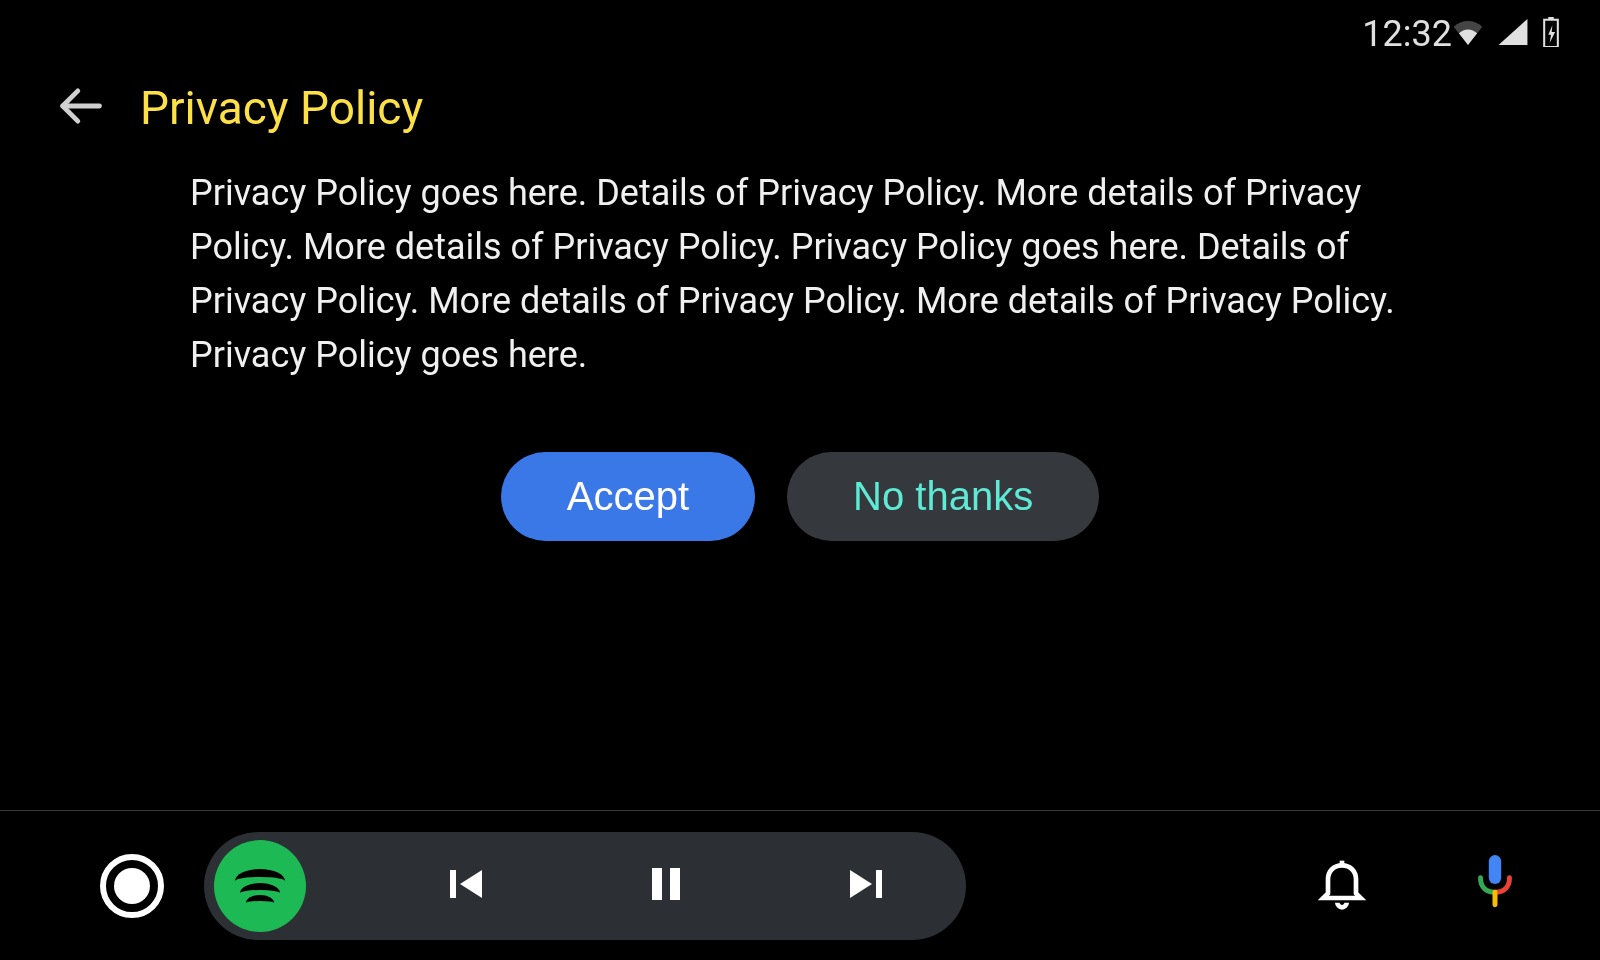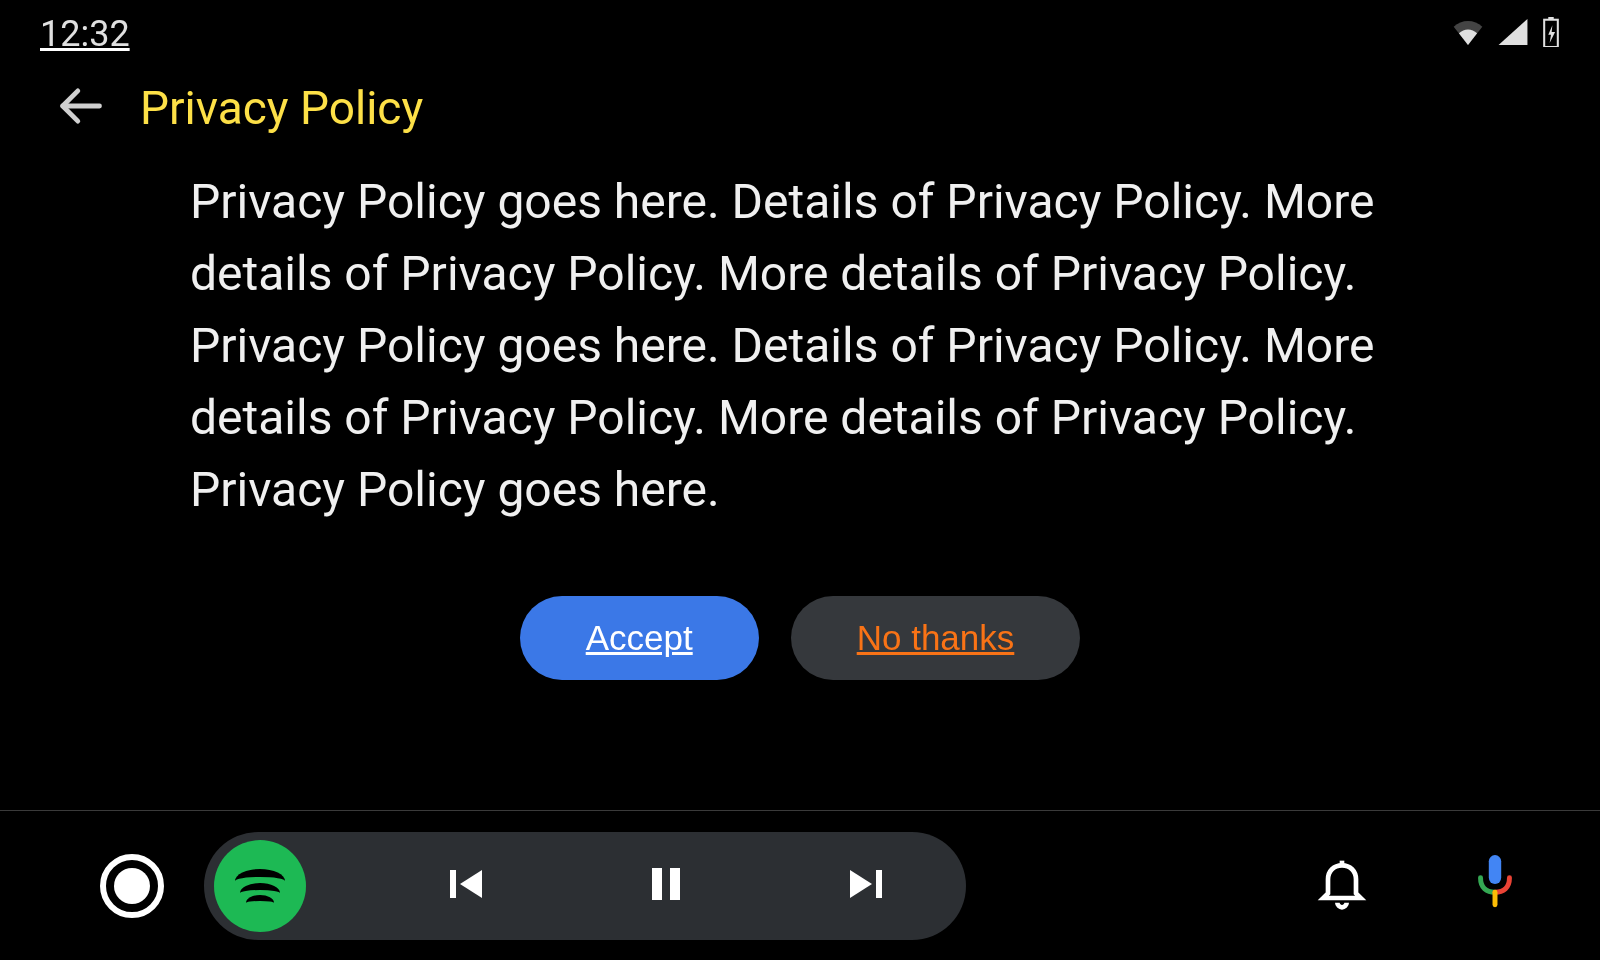--- a/index.html
+++ b/index.html
@@ -12,25 +12,24 @@
       height: 960px;
       background: #000;
       color: #fff;
       font-family: 'Roboto', 'Helvetica Neue', Arial, sans-serif;
       overflow: hidden;
       position: relative;
     }
     
     .status-bar {
       display: flex;
-      justify-content: space-between;
+      justify-content: flex-end;
       align-items: center;
       padding: 16px 40px 8px 40px;
       height: 60px;
-      text-decoration: underline;
     }
     .status-time {
       font-size: 36px;
       font-weight: 400;
       color: #e0e0e0;
     }
     .status-icons {
       display: flex;
       gap: 14px;
       align-items: center;
@@ -64,47 +63,46 @@
       font-weight: 500;
       padding: 16px 60px;
       border-radius: 50px;
       cursor: pointer;
     }
     
     .body-content {
       padding: 10px 190px 0 190px;
     }
     .policy-text {
-      font-size: 48px;
+      font-size: 36px;
       line-height: 1.5;
       color: #f0f0f0;
       font-weight: 400;
     }
     .action-row {
       display: flex;
       justify-content: center;
       gap: 32px;
       margin-top: 70px;
     }
     .btn {
-      font-size: 35px;
+      font-size: 40px;
       font-weight: 500;
       padding: 22px 66px;
       border-radius: 60px;
       border: none;
       cursor: pointer;
-      text-decoration: underline;
     }
     .btn-primary {
       background: #3b78e7;
       color: #fff;
     }
     .btn-secondary {
       background: #35383c;
-      color: #f97316;
+      color: #5eead4;
     }
     
     .bottom-bar {
       position: absolute;
       bottom: 0;
       left: 0;
       right: 0;
       height: 150px;
       border-top: 1px solid #3a3a3a;
       display: flex;

